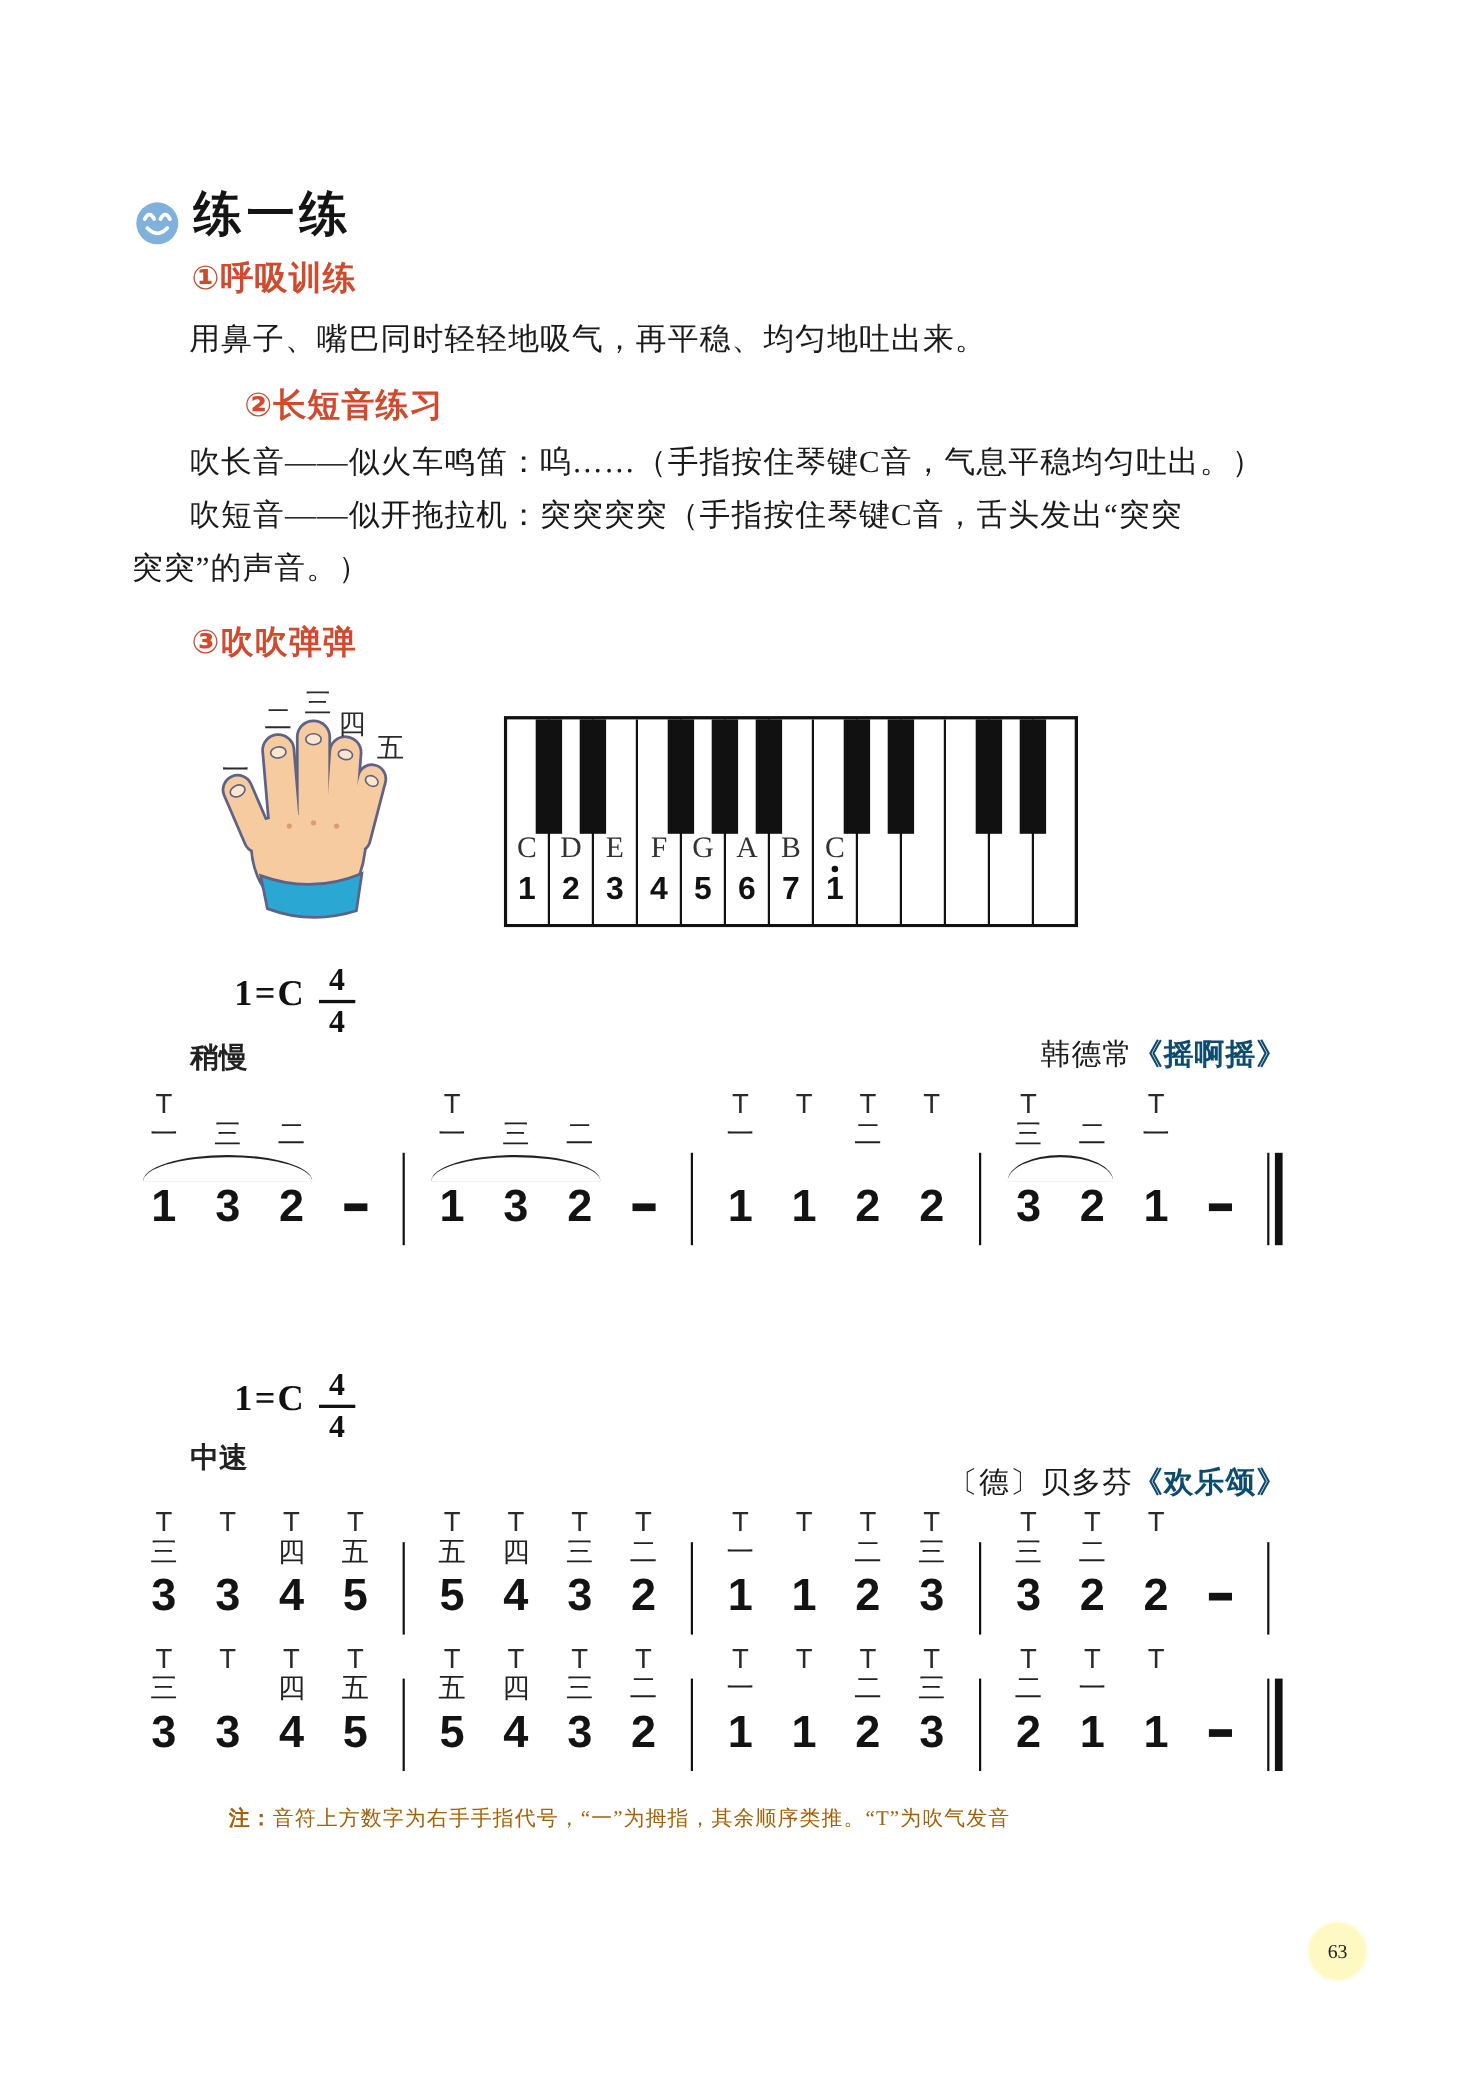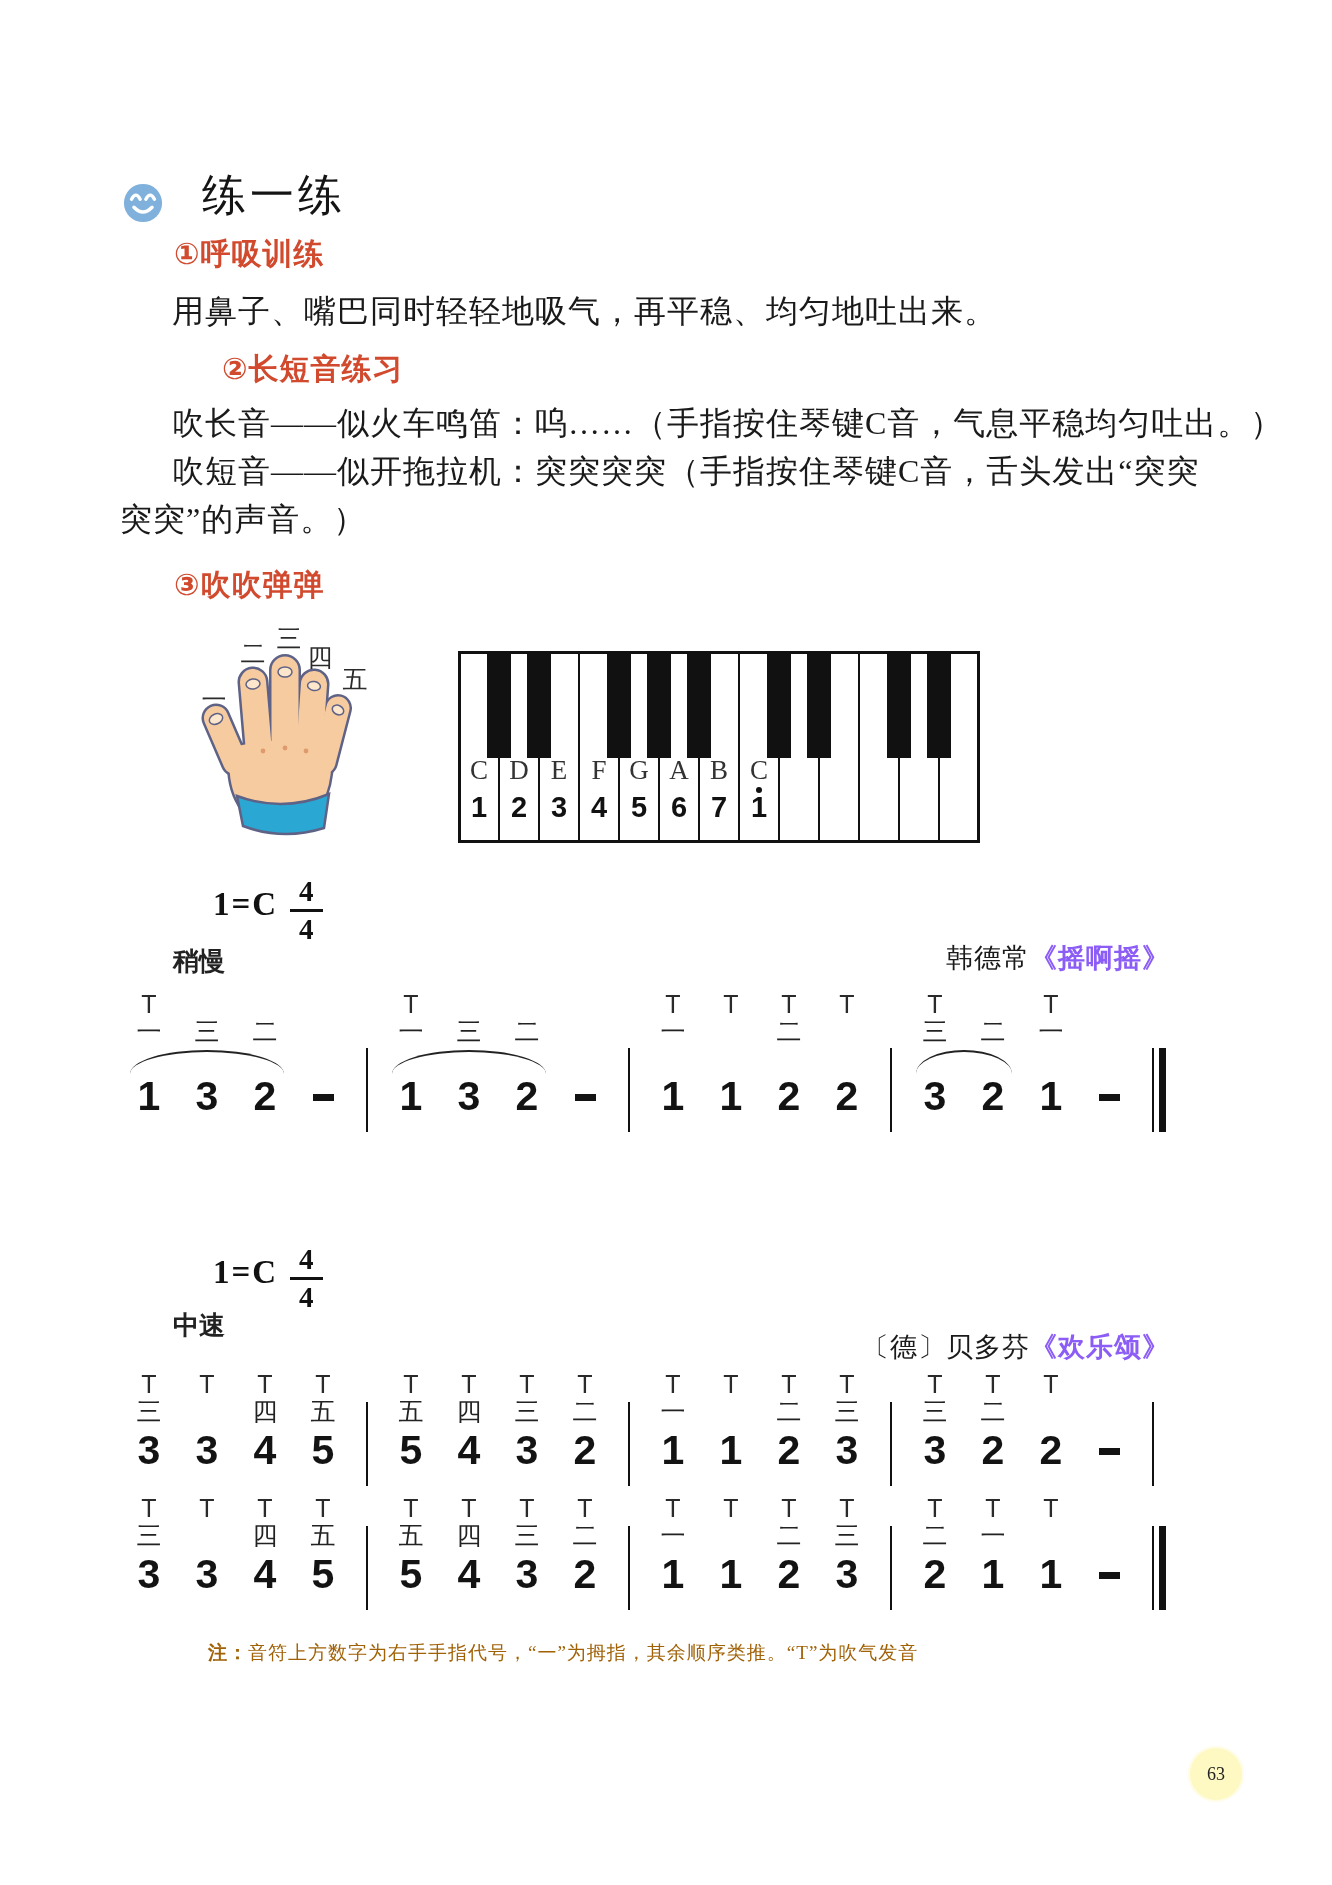--- a/index.html
+++ b/index.html
@@ -3,30 +3,30 @@
 <meta charset="utf-8">
 <style>
   html,body{margin:0;padding:0;background:#e8e8e8;}
   .page{position:relative;width:1332px;height:1885px;background:#ffffff;overflow:hidden;
         font-family:"Liberation Serif","DejaVu Serif",serif;color:#1c1c1c;}
 
   .abs{position:absolute;}
 
   
   .page-title{left:176px;top:170px;font-family:"Liberation Sans","DejaVu Sans",sans-serif;
-              font-weight:400;font-size:44px;letter-spacing:4px;color:#141414;line-height:1.15;margin-left:26px;}
+              font-weight:700;font-size:44px;letter-spacing:4px;color:#141414;line-height:1.15;}
   .smiley{left:122px;top:182px;width:42px;height:42px;}
 
   
   .red-head{font-family:"Liberation Sans","DejaVu Sans",sans-serif;font-weight:700;
             font-size:30px;color:#d14a2e;left:174px;line-height:1.1;letter-spacing:1px;}
   .rh1{top:237px;} .rh2{top:352px;margin-left:48px;} .rh3{top:568px;}
 
   
-  .body-line{font-size:32px;line-height:1.3;color:#1a1a1a;letter-spacing:1px;}
+  .body-line{font-size:28px;line-height:1.3;color:#1a1a1a;letter-spacing:1px;}
   .p1{left:172px;top:291px;}
   .p2a{left:172px;top:403px;}
   .p2b{left:172px;top:451px;}
   .p2c{left:120px;top:499px;}
 
   
   .hand{left:163px;top:620px;width:235px;height:218px;}
   .keyboard{left:458px;top:651px;width:522px;height:192px;}
 
   
@@ -35,21 +35,21 @@
   .frac{left:290px;display:inline-flex;flex-direction:column;align-items:center;
         font-weight:700;font-size:29px;line-height:1.05;color:#111;}
   .fr1{top:876px;} .fr2{top:1244px;}
   .frac .fnum{padding:0 9px 3px;border-bottom:3px solid #111;}
   .frac .fden{padding-top:2px;}
   .tempo{left:173px;font-family:"Liberation Sans","DejaVu Sans",sans-serif;font-weight:700;
          font-size:26px;color:#222;}
   .tp1{top:944px;} .tp2{top:1308px;}
   .attr{right:162px;font-size:27px;color:#1a1a1a;letter-spacing:1px;white-space:nowrap;}
   .at1{top:940px;} .at2{top:1284px;margin-top:45px;}
-  .song-title{color:#8b5cf6;font-weight:700;}
+  .song-title{color:#0c4a6e;font-weight:700;}
 
   
   .music-line{position:absolute;left:120px;display:flex;align-items:flex-end;}
   .ml1{top:992px;} .ml2{top:1372px;} .ml3{top:1496px;}
   .measure{display:flex;position:relative;}
   .ncell{width:58px;display:flex;flex-direction:column;align-items:center;margin-bottom:10px;}
   .tmark{height:26px;line-height:24px;font-family:"Liberation Sans","DejaVu Sans",sans-serif;
          font-size:25px;color:#2a2a2a;}
   .fing{height:30px;line-height:28px;font-size:25px;color:#222;}
   .slurslot{height:26px;}

